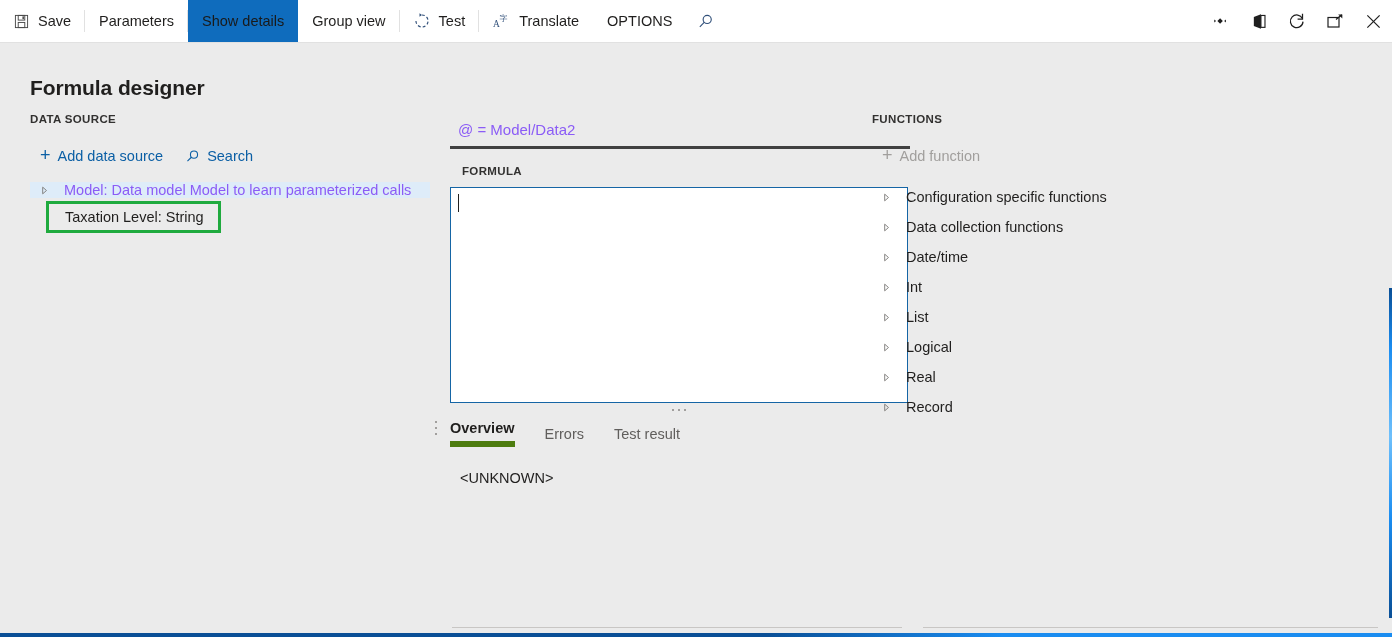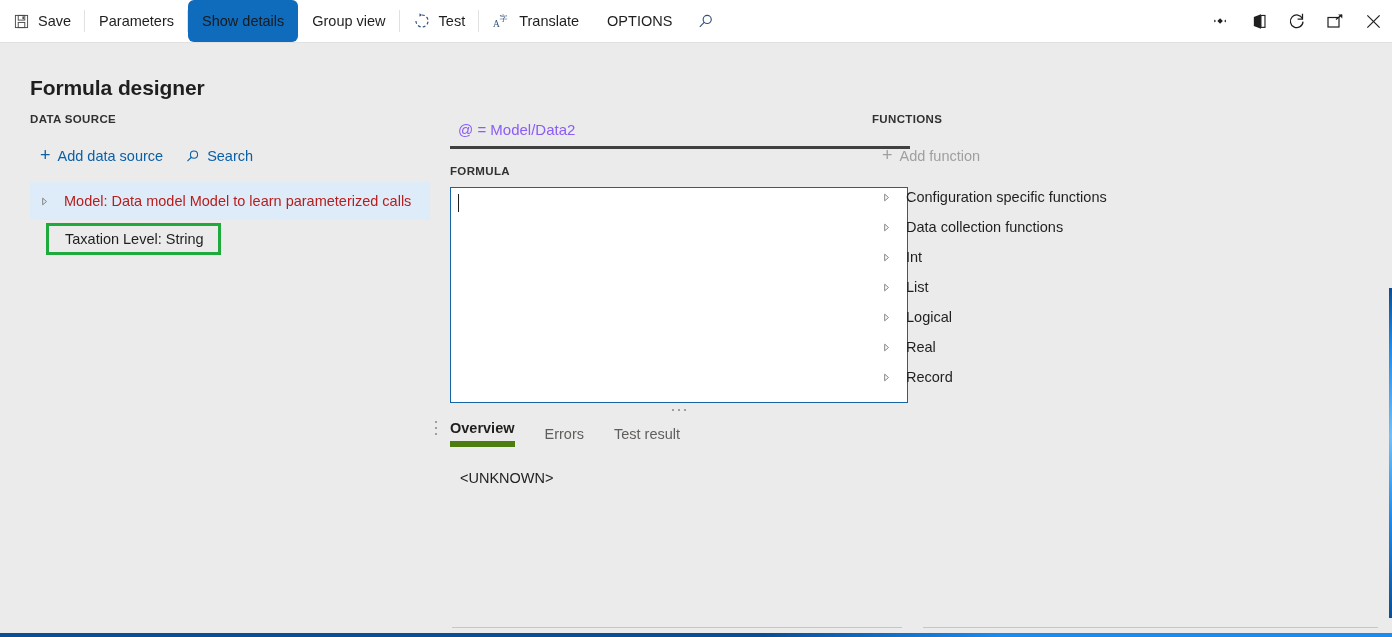--- a/index.html
+++ b/index.html
@@ -42,21 +42,20 @@
   .tb-item.sep::after {
     content: "";
     position: absolute;
     right: 0; top: 10px; bottom: 10px;
     width: 1px;
     background: #e1e1e1;
   }
   .tb-item.active {
     background: #0f6cbd;
     color: #1a1a1a;
-    border-radius: 6px;
   }
   .tb-spacer { flex: 1 1 auto; }
   .tb-right {
     display: flex;
     align-items: center;
   }
   .tb-icon-btn {
     width: 38px;
     height: 43px;
     display: flex;
@@ -120,23 +119,23 @@
     font-weight: 300;
     color: #0b5fa5;
     position: relative;
     top: -1px;
   }
 
   .tree { margin-top: 17px; }
   .tree-row {
     display: flex;
     align-items: center;
-    height: 38px;
+    height: 16px;
     font-size: 14.5px;
-    color: #b91c1c;
+    color: #8b5cf6;
     padding-left: 10px;
     box-sizing: border-box;
     white-space: nowrap;
   }
   .tree-row.selected { background: #deecf9; }
   .chev {
     width: 24px;
     flex: 0 0 24px;
     display: flex;
     align-items: center;
@@ -163,21 +162,21 @@
   .binding-row {
     height: 36px;
     display: flex;
     align-items: center;
     border-bottom: 3px solid #404040;
     font-size: 15px;
     color: #8b5cf6;
     padding-left: 8px;
     box-sizing: border-box;
   }
-  .formula-cap { margin-top: 16px; }
+  .formula-cap { margin-top: 16px; margin-left: 12px; }
   .formula-box {
     margin-top: 10px;
     width: 458px;
     height: 216px;
     background: #ffffff;
     border: 1px solid #1565a5;
     box-sizing: border-box;
     position: relative;
     font-size: 14px;
     color: #201f1e;
@@ -512,20 +511,28 @@
             </svg>
         </span>
         <span>Data collection functions</span>
       </div>
       <div class="func-row">
         <span class="chev">
           <svg width="9" height="9" viewBox="0 0 10 10">
               <path d="M3 1.3 L7.2 5 L3 8.7 Z" fill="none" stroke="#797775" stroke-width="1"></path>
             </svg>
         </span>
+        <span>Date/time</span>
+      </div>
+      <div class="func-row">
+        <span class="chev">
+          <svg width="9" height="9" viewBox="0 0 10 10">
+              <path d="M3 1.3 L7.2 5 L3 8.7 Z" fill="none" stroke="#797775" stroke-width="1"></path>
+            </svg>
+        </span>
         <span>Int</span>
       </div>
       <div class="func-row">
         <span class="chev">
           <svg width="9" height="9" viewBox="0 0 10 10">
               <path d="M3 1.3 L7.2 5 L3 8.7 Z" fill="none" stroke="#797775" stroke-width="1"></path>
             </svg>
         </span>
         <span>List</span>
       </div>

